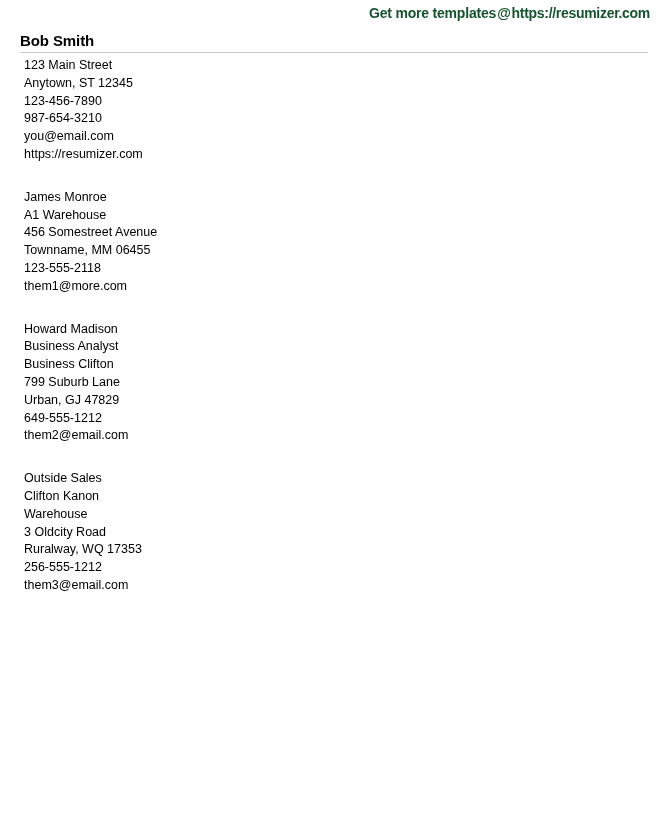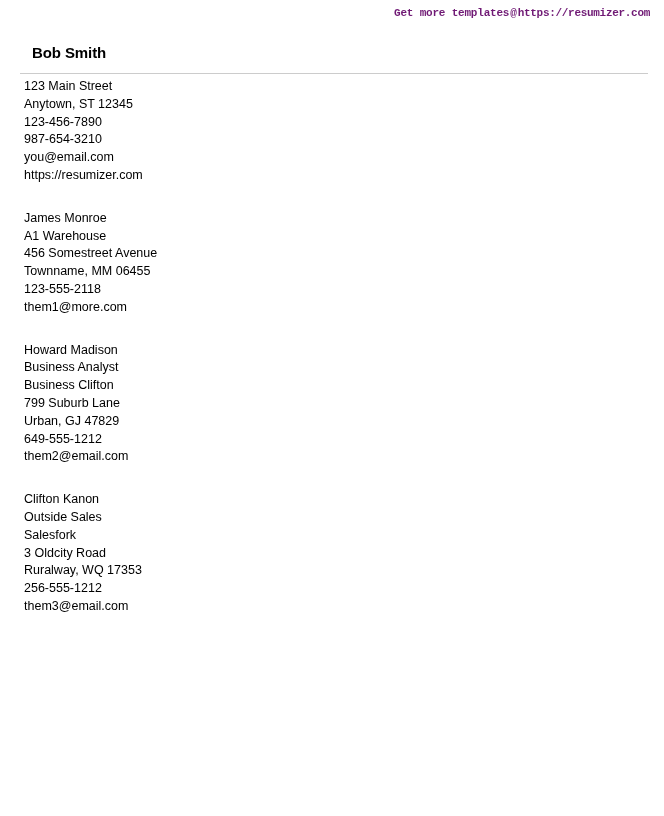--- a/index.html
+++ b/index.html
@@ -23,24 +23,24 @@
     left: 0;
     right: 0;
     height: 26px;
     display: flex;
     align-items: center;
     justify-content: flex-end;
     padding-right: 14px;
     box-sizing: border-box;
   }
   .promo-text {
-    font-family: Liberation Mono, monospace;
-    font-size: 11px;
+    font-family: Liberation Sans, sans-serif;
+    font-size: 14px;
     font-weight: bold;
-    color: #701a75;
+    color: #14532d;
     letter-spacing: -0.2px;
     white-space: nowrap;
   }
   .promo-text .at-glyph {
     padding: 0 1px;
   }
   .promo-text .promo-url {
     letter-spacing: -0.3px;
   }
 
@@ -49,21 +49,21 @@
     position: absolute;
     left: 20px;
     top: 32px;
     width: 628px;
   }
 
   .name-heading {
     font-size: 15px;
     font-weight: bold;
     line-height: 17px;
-    margin: 12px;
+    margin: 0;
     letter-spacing: -0.1px;
   }
 
   .rule {
     border: 0;
     border-top: 1px solid #cccccc;
     margin: 3px 0 2px 0;
     width: 628px;
     height: 0;
   }
@@ -121,22 +121,22 @@
     <div class="line">Business Clifton</div>
     <div class="line">799 Suburb Lane</div>
     <div class="line">Urban, GJ 47829</div>
     <div class="line">649-555-1212</div>
     <div class="line">them2@email.com</div>
   </div>
 
   <div class="block-gap"></div>
 
   <div class="block">
+    <div class="line">Outside Sales</div>
     <div class="line">Clifton Kanon</div>
-    <div class="line">Outside Sales</div>
-    <div class="line">Salesfork</div>
+    <div class="line">Warehouse</div>
     <div class="line">3 Oldcity Road</div>
     <div class="line">Ruralway, WQ 17353</div>
     <div class="line">256-555-1212</div>
     <div class="line">them3@email.com</div>
   </div>
 
 </div>
 
 </body></html>

